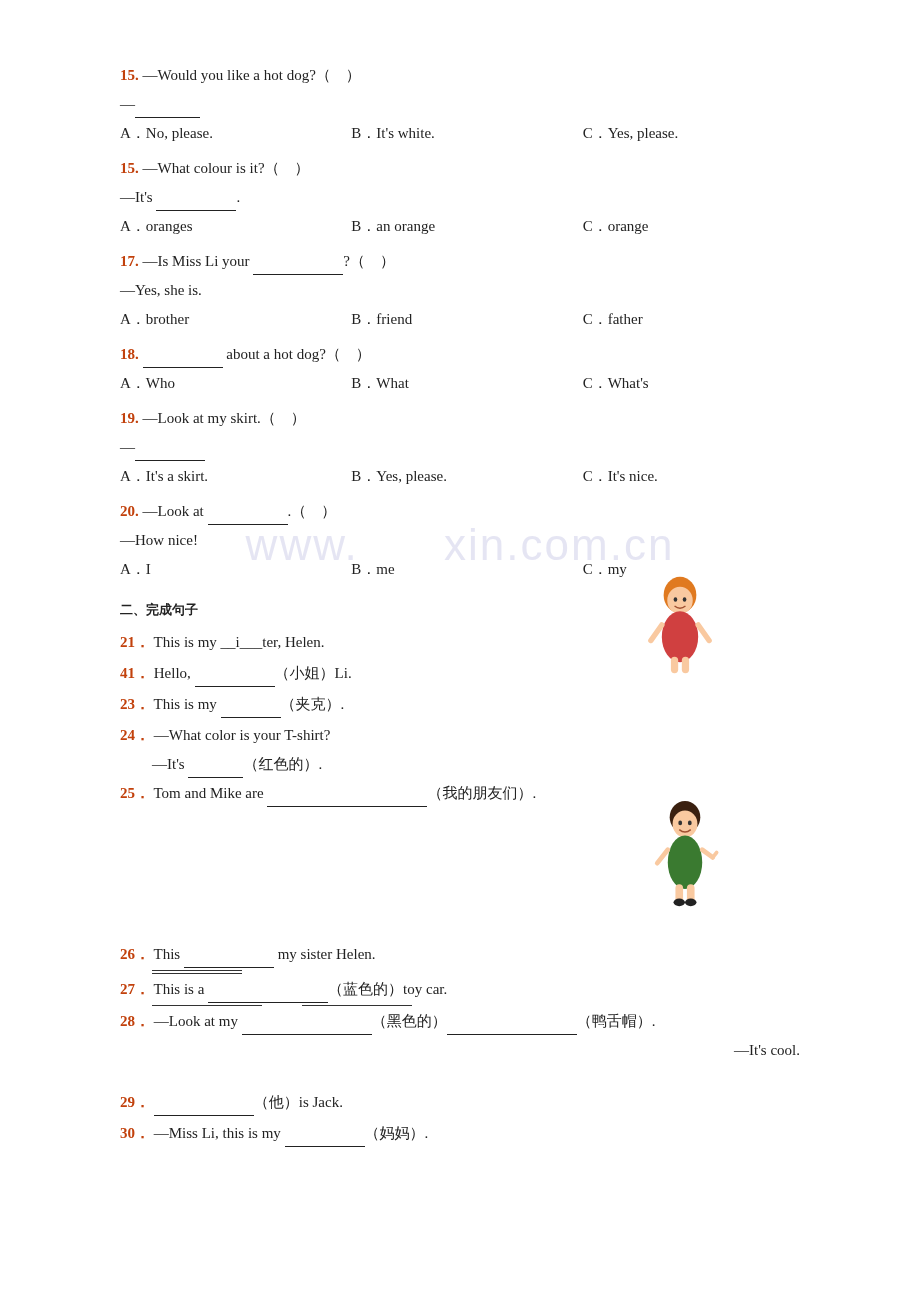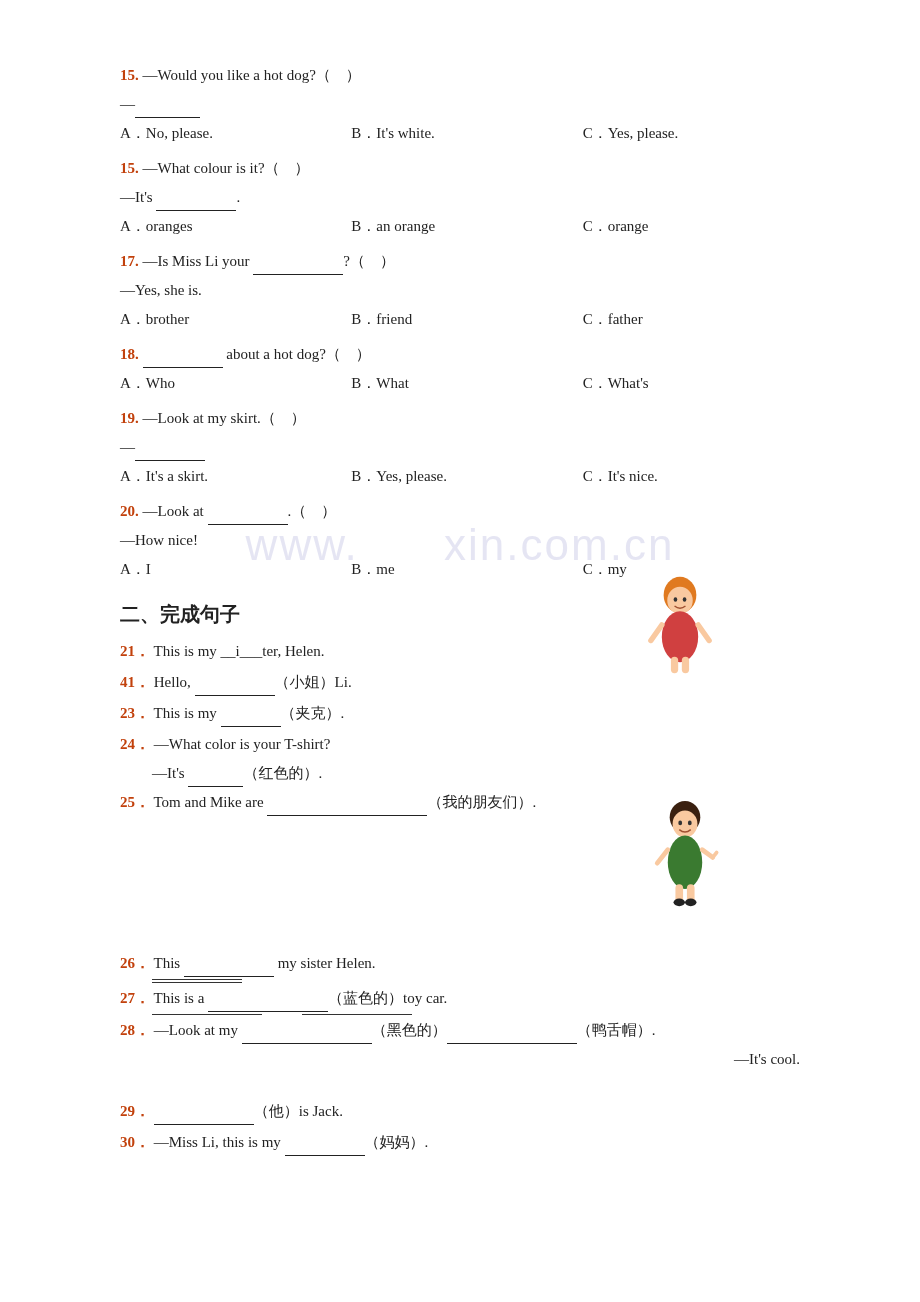--- a/index.html
+++ b/index.html
@@ -27,21 +27,21 @@
     .choices {
       display: flex;
       margin: 2px 0 8px 0;
       gap: 14px;
     }
     .choice {
       flex: 1;
       line-height: 1.8;
     }
     .section-title {
-      font-size: 20px;
+      font-size: 13px;
       font-weight: bold;
       color: #222;
       margin: 18px 0 10px 0;
     }
     .watermark {
       position: absolute;
       top: 520px;
       left: 50%;
       transform: translateX(-50%);
       font-size: 44px;

